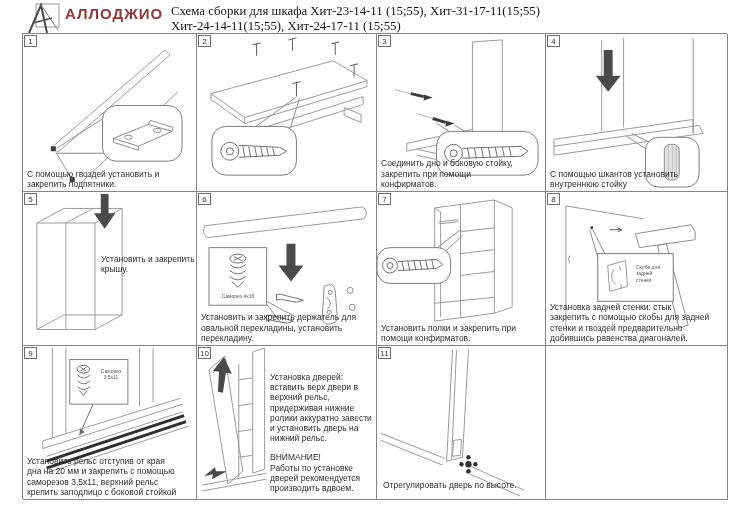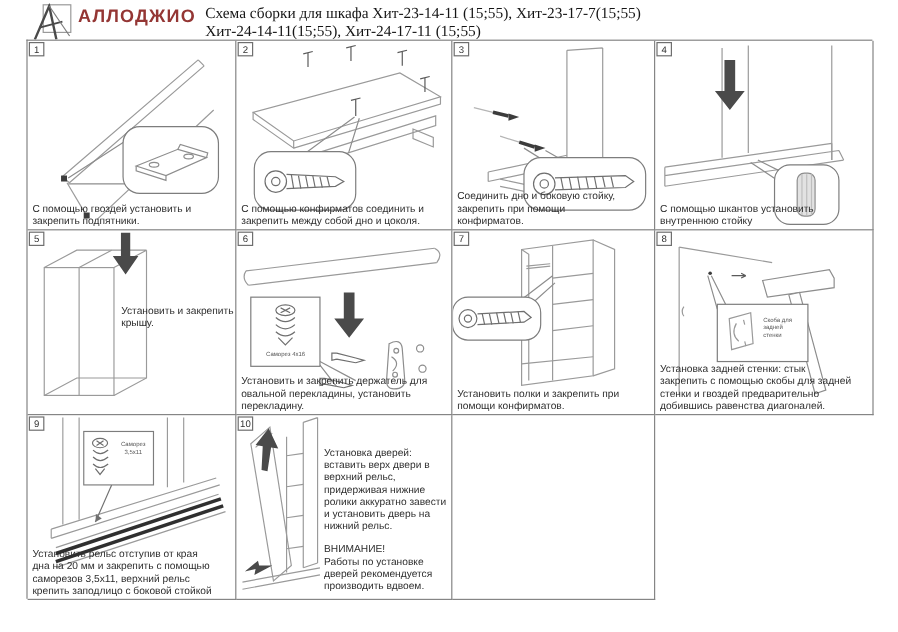--- a/index.html
+++ b/index.html
@@ -49,21 +49,21 @@
       <path d="M7 20 L26 15" fill="none" stroke="#4a4a4a" stroke-width="1.5"></path>
       <path d="M15 2 L32 27" fill="none" stroke="#7a7a7a" stroke-width="1"></path>
     </svg>
     <div class="logo-textcol">
       <div class="brand">АЛЛОДЖИО</div>
       <div class="brand-sub">мебель</div>
     </div>
   </div>
 
   <div class="doc-title">
-    <div>Схема сборки для шкафа Хит-23-14-11 (15;55), Хит-23-17-7(15;55)</div>
+    <div>Схема сборки для шкафа Хит-23-14-11 (15;55), Хит-31-17-11(15;55)</div>
     <div>Хит-24-14-11(15;55), Хит-24-17-11 (15;55)</div>
   </div>
 
   <div class="order-info">
     <span>Порядок сборки</span><span class="gap1">лист: 2</span><span class="gap2">листов: 2</span>
   </div>
 
   <div class="sheet">
 
     <div class="panel">
@@ -109,21 +109,20 @@
         </g>
         <path d="M99 62 L58 92 M103 63 L94 92" fill="none" stroke="#8d8d8d"></path>
         <g>
           <rect x="15" y="91" width="85" height="49" rx="14" fill="#fff" stroke="#7d7d7d"></rect>
           <circle cx="33" cy="116" r="9" fill="none" stroke="#6f6f6f"></circle>
           <circle cx="33" cy="116" r="3.5" fill="none" stroke="#6f6f6f"></circle>
           <path d="M42 110 L83 112 L90 116 L83 120 L42 122" fill="none" stroke="#6f6f6f"></path>
           <path d="M46 110 l2 12 M52 111 l2 11 M58 111 l2 10 M64 111 l2 10 M70 112 l2 9 M76 112 l2 8" stroke="#6f6f6f" fill="none"></path>
         </g>
       </svg>
-      <div class="cap cap-bottom">С помощью конфирматов соединить и закрепить между собой дно и цоколя.</div>
     </div>
 
     <div class="panel">
       <div class="chip">3</div>
       <svg class="ill" viewBox="0 0 169 154">
         <g fill="none" stroke="#9a9a9a">
           <path d="M96 6 V118 M126 4 V110 M96 6 L126 4 M96 118 L126 110"></path>
           <path d="M96 94 L30 108 M96 102 L30 116 M30 108 V116"></path>
           <path d="M40 114 L96 126 M40 120 L96 132"></path>
         </g>
@@ -307,17 +306,37 @@
         <path d="M30 126 l-15 8 1 -5 -9 2 11 -9 1 4 Z" fill="#4a4a4a"></path>
       </svg>
       <div class="cap p10-text">
         <div>Установка дверей:</div>
         <div style="margin-top:-9px;">вставить верх двери в верхний рельс, придерживая нижние ролики аккуратно завести и установить дверь на нижний рельс.</div>
         <div style="margin-bottom:0;">ВНИМАНИЕ!</div>
         <div>Работы по установке дверей рекомендуется производить вдвоем.</div>
       </div>
     </div>
 
+    <div class="panel">
+      <div class="chip">11</div>
+      <svg class="ill" viewBox="0 0 169 154">
+        <g fill="none" stroke="#9a9a9a">
+          <path d="M76 4 L70 116 M92 4 L86 112 M70 116 L86 112"></path>
+          <path d="M80 4 L75 114"></path>
+          <path d="M77 95 l8 -1 -1 16 -8 1 Z"></path>
+          <path d="M4 88 L68 113 M4 95 L66 120"></path>
+          <path d="M94 121 L148 145 M89 127 L144 151"></path>
+        </g>
+        <g fill="#2f2f2f">
+          <circle cx="92" cy="119" r="3.2"></circle>
+          <circle cx="85" cy="119" r="2.2"></circle>
+          <circle cx="99" cy="119" r="2.2"></circle>
+          <circle cx="92" cy="112" r="2.2"></circle>
+          <circle cx="92" cy="126" r="2.2"></circle>
+        </g>
+      </svg>
+      <div class="cap p11-cap">Отрегулировать дверь по высоте.</div>
+    </div>
 
     <div class="panel"></div>
 
   </div>
 </div>
 
 </body></html>

